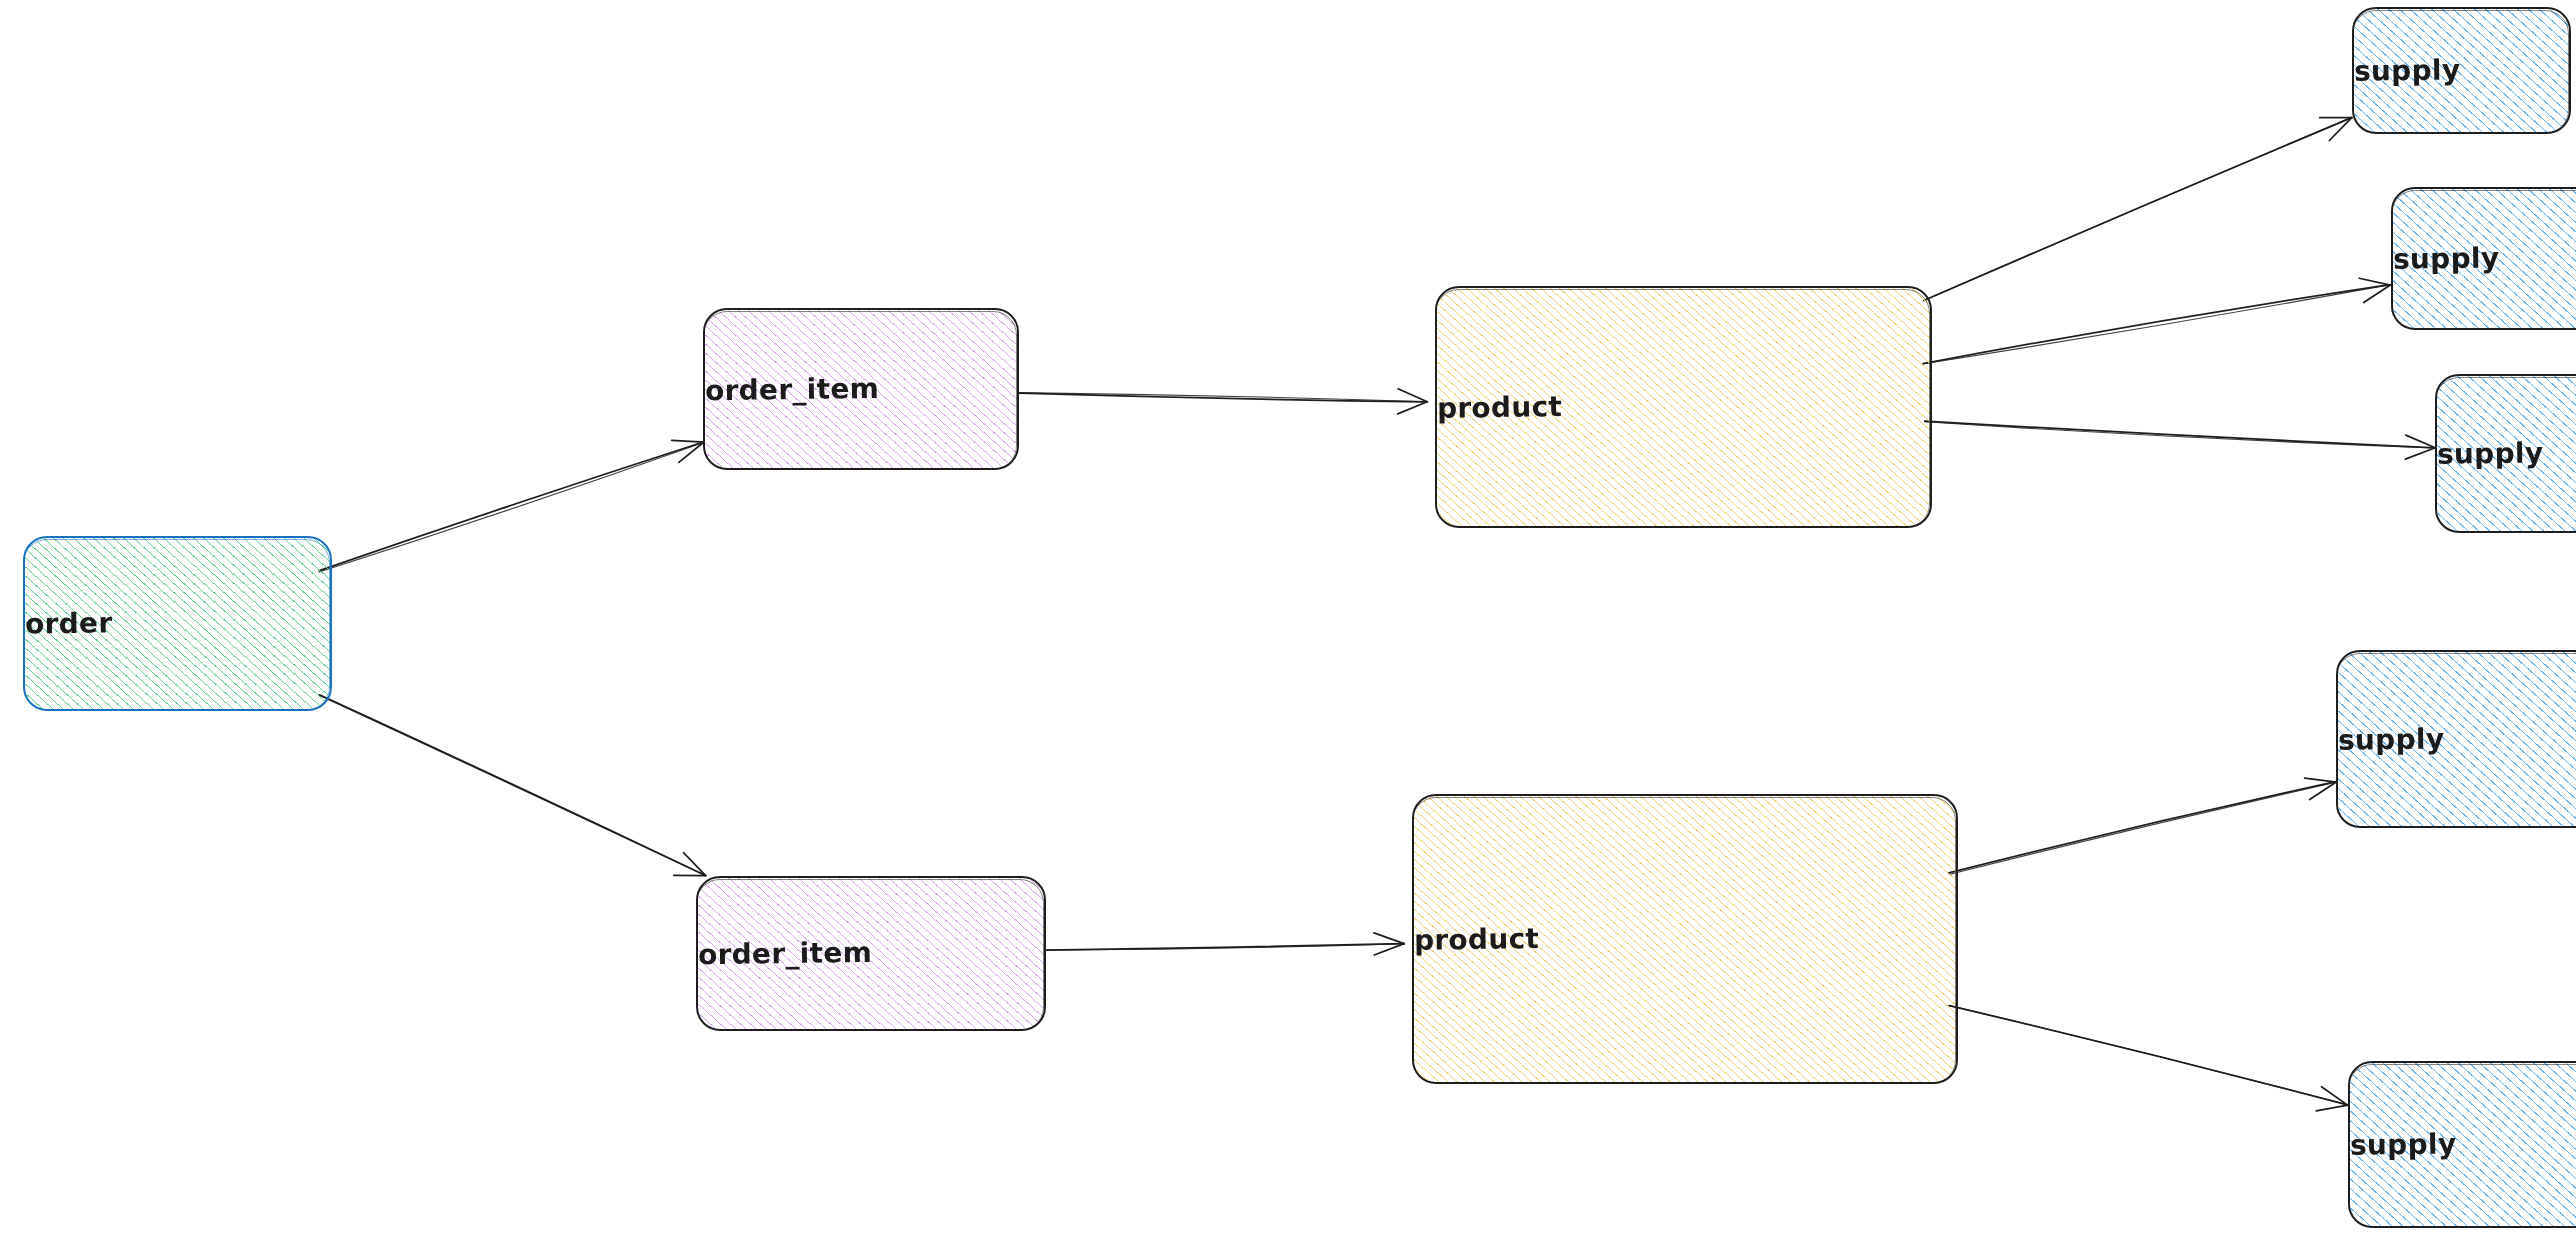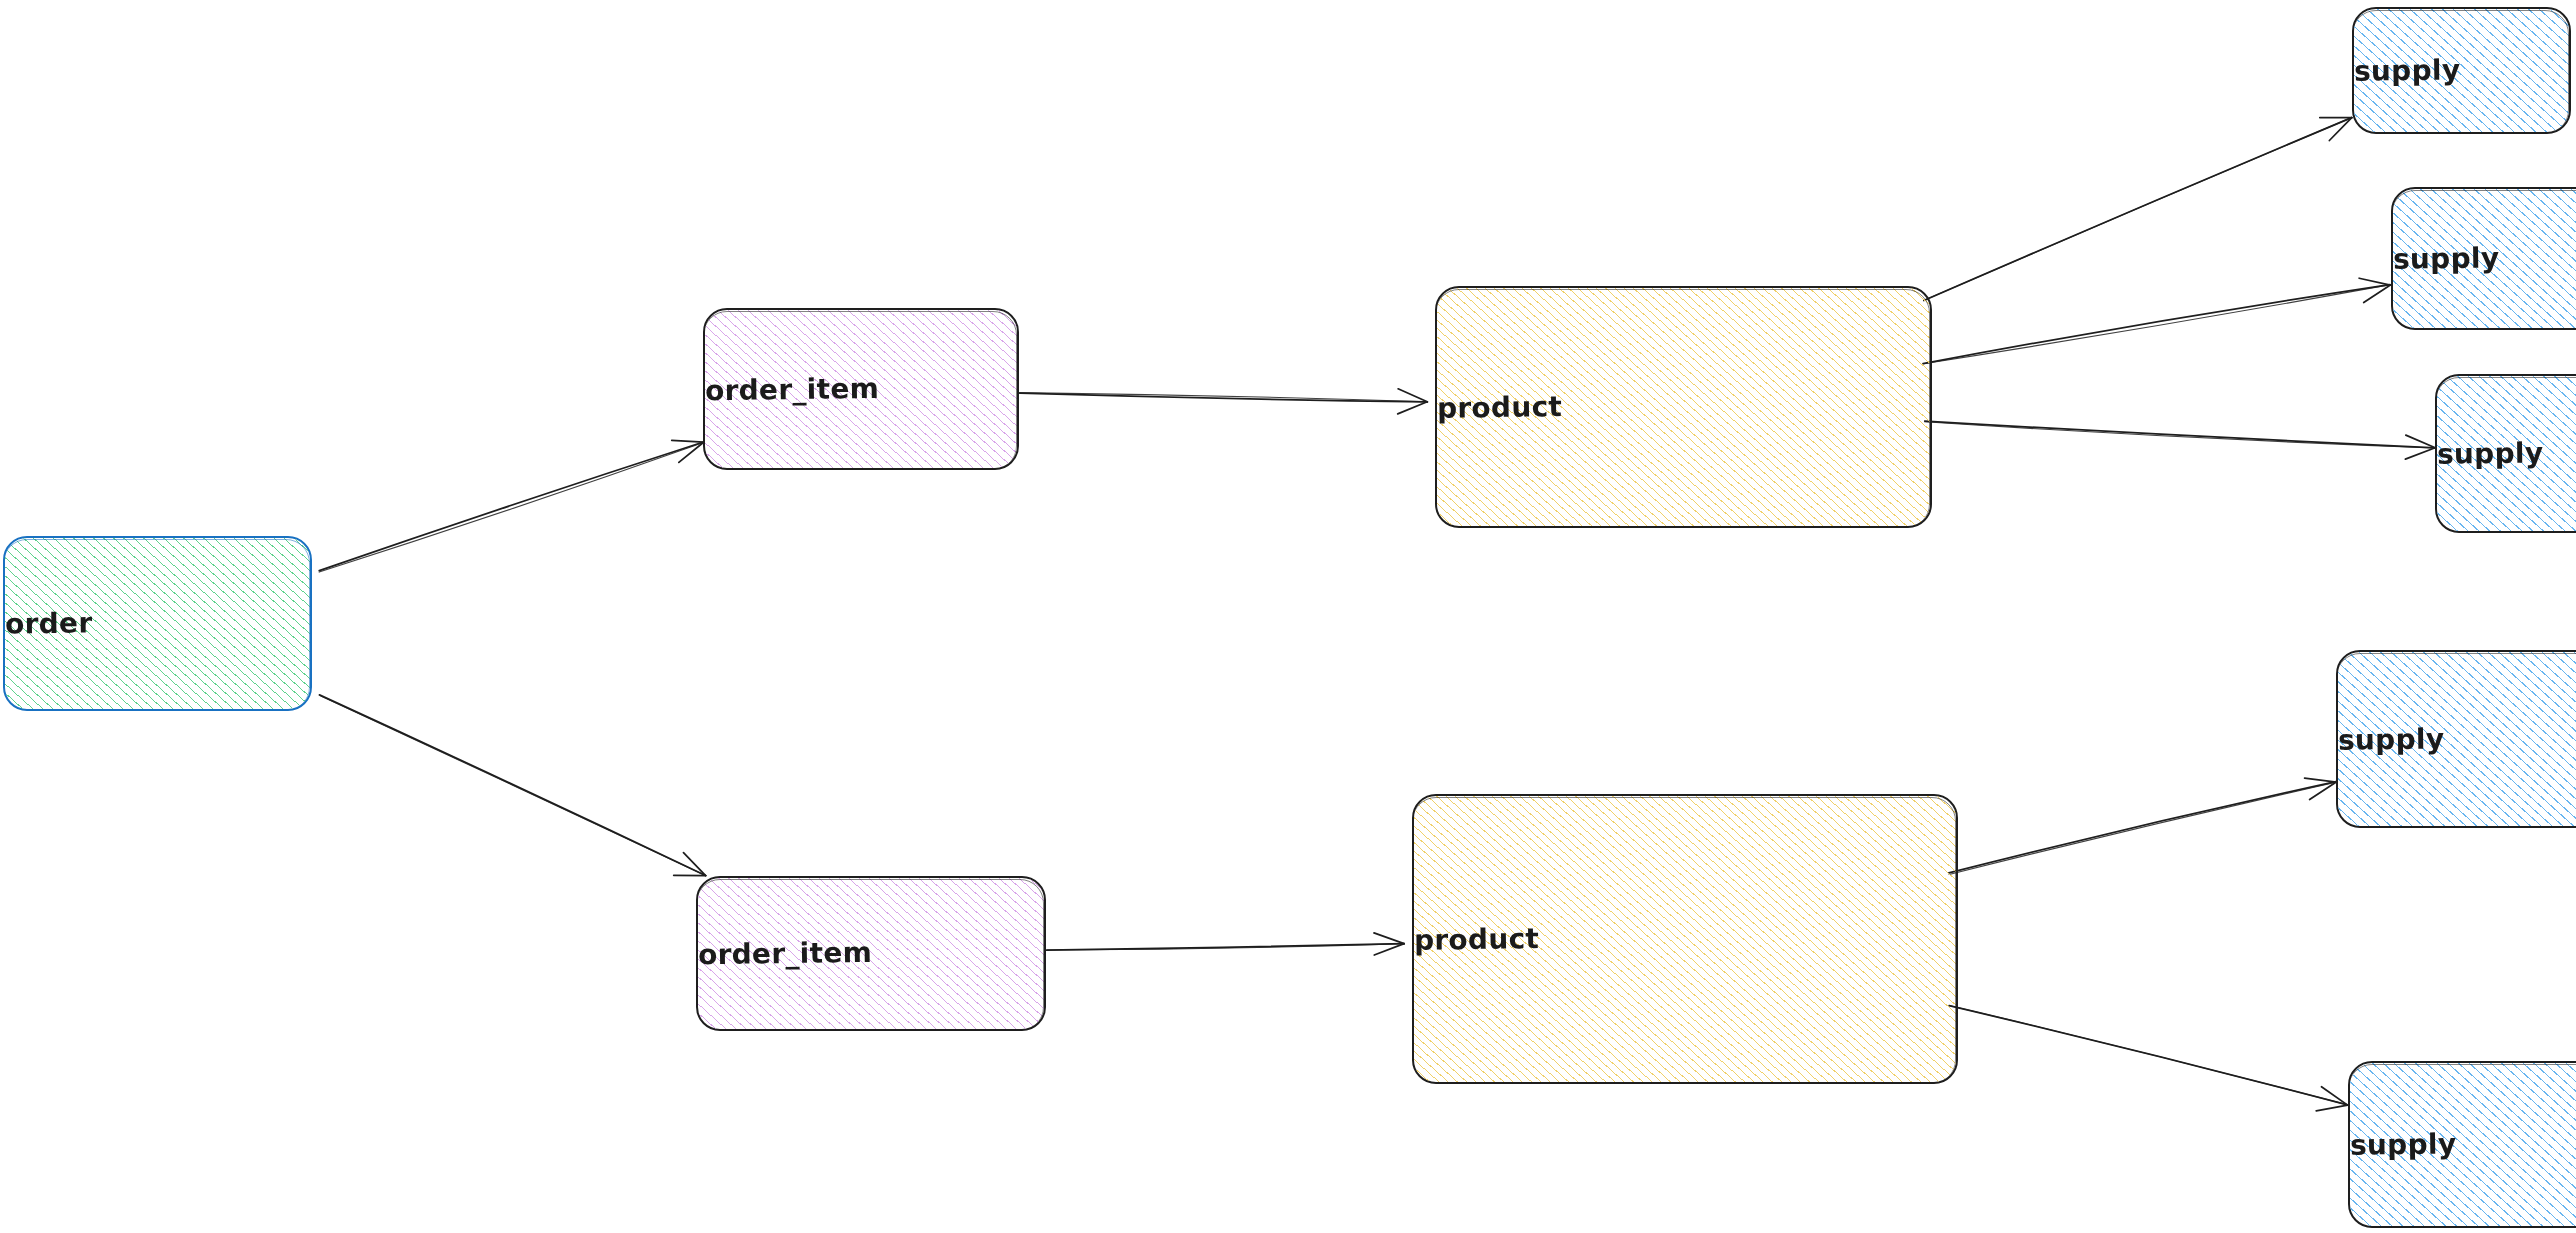--- a/index.html
+++ b/index.html
@@ -124,21 +124,21 @@
         <path d="M 4535 1518.3874425727413 L 4473.457673584463 1510.86799715679" fill="none" stroke="#1e1e1e" stroke-width="3.4" stroke-linecap="round"></path>
       </g>
       <g>
         <path d="M 3783.309741549392 1952.6589971325186 Q 4171.202878356557 2043.6849806385658 4556.492922464818 2145.1659993878948" fill="none" stroke="#1e1e1e" stroke-width="3.4" stroke-linecap="round" opacity="1"></path>
         <path d="M 3785.46988948086 1952.6393558710217 Q 4172.434632817571 2044.3735981920304 4557.1409668442575 2145.1601070094457" fill="none" stroke="#1e1e1e" stroke-width="2.2" stroke-linecap="round" opacity="0.85"></path>
         <path d="M 4557 2145.673076923077 L 4496.027498201637 2156.913807524273" fill="none" stroke="#1e1e1e" stroke-width="3.4" stroke-linecap="round"></path>
         <path d="M 4557 2145.673076923077 L 4506.24401249735 2110.066480165863" fill="none" stroke="#1e1e1e" stroke-width="3.4" stroke-linecap="round"></path>
       </g>
     </svg>
   <div id="node-layer">
-      <div class="node green" style="left: 3px; top: 536px; width: 309px; height: 175px;">
+      <div class="node green" style="left: 23px; top: 536px; width: 309px; height: 175px;">
         <div class="hatch green"></div>
         <div class="sketch-outline"></div>
         <span class="label">order</span>
       </div>
       <div class="node purple" style="left: 703px; top: 308px; width: 316px; height: 162px;">
         <div class="hatch purple"></div>
         <div class="sketch-outline"></div>
         <span class="label">order_item</span>
       </div>
       <div class="node purple" style="left: 696px; top: 876px; width: 350px; height: 155px;">

